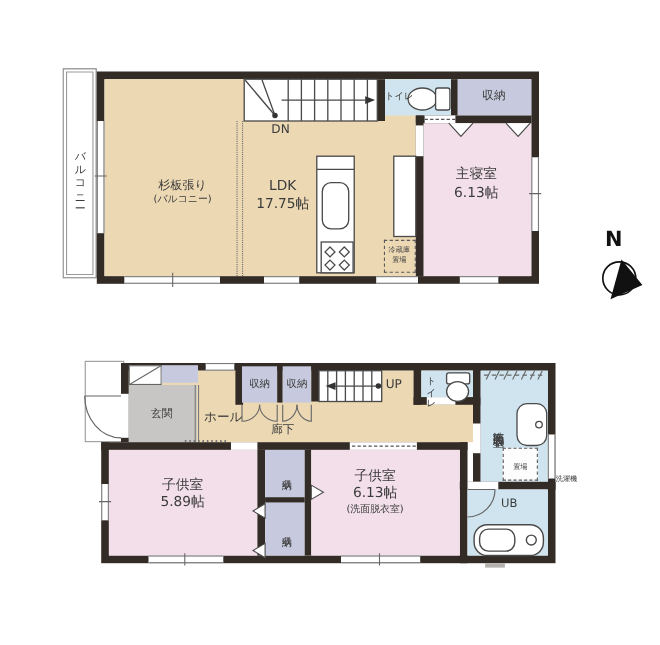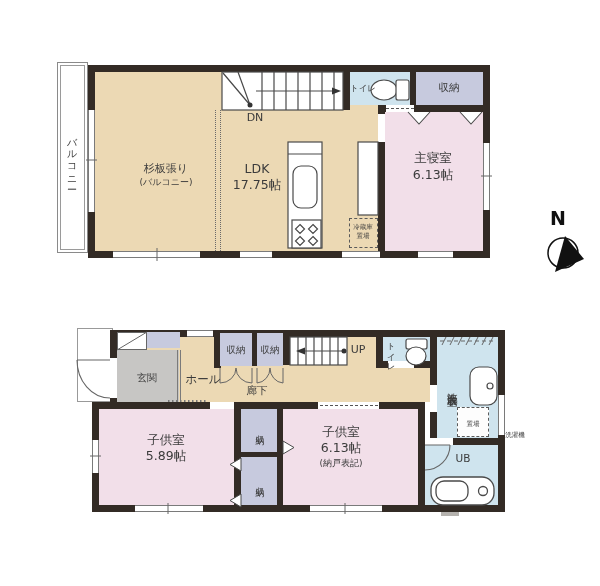--- a/index.html
+++ b/index.html
@@ -229,18 +229,18 @@
   <div class="lbl" style="left:358px;top:350px;font-size:11px;">UP</div>
   <div class="lbl vtext" style="left:391px;top:352px;font-size:8.5px;letter-spacing:1px;">トイレ</div>
   <div class="lbl vtext" style="left:452px;top:387px;font-size:10.5px;letter-spacing:1px;">洗面脱衣室</div>
   <div class="lbl" style="left:473px;top:436px;font-size:6.5px;margin-left:42px;">洗濯機</div>
   <div class="lbl" style="left:473px;top:425px;font-size:6.5px;">置場</div>
   <div class="lbl" style="left:463px;top:459px;font-size:10.5px;">UB</div>
   <div class="lbl" style="left:166px;top:440px;font-size:12.5px;">子供室</div>
   <div class="lbl" style="left:166px;top:456px;font-size:12.5px;">5.89帖</div>
   <div class="lbl" style="left:341px;top:432px;font-size:12.5px;">子供室</div>
   <div class="lbl" style="left:341px;top:448px;font-size:12.5px;">6.13帖</div>
-  <div class="lbl" style="left:341px;top:464px;font-size:9px;">(納戸表記)</div>
+  <div class="lbl" style="left:341px;top:464px;font-size:9px;">(洗面脱衣室)</div>
   <div class="lbl vtext" style="left:259px;top:429px;font-size:9px;letter-spacing:1px;">収納</div>
   <div class="lbl vtext" style="left:259px;top:481px;font-size:9px;letter-spacing:1px;">収納</div>
 
   <div class="lbl" style="left:558px;top:218px;font-size:19px;font-weight:600;color:#111;">N</div>
 </div>
 
 </body></html>

